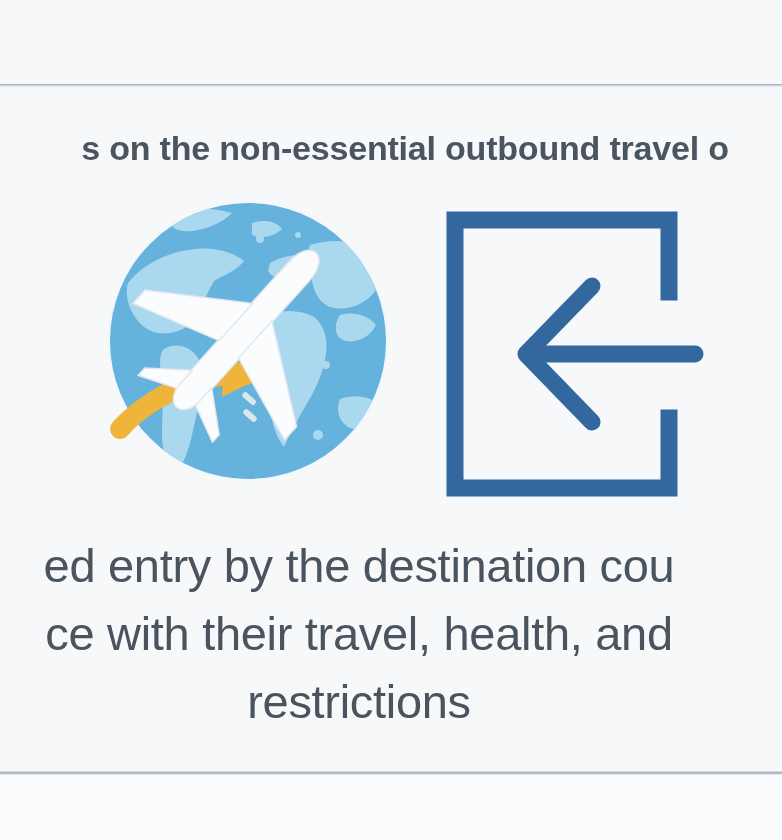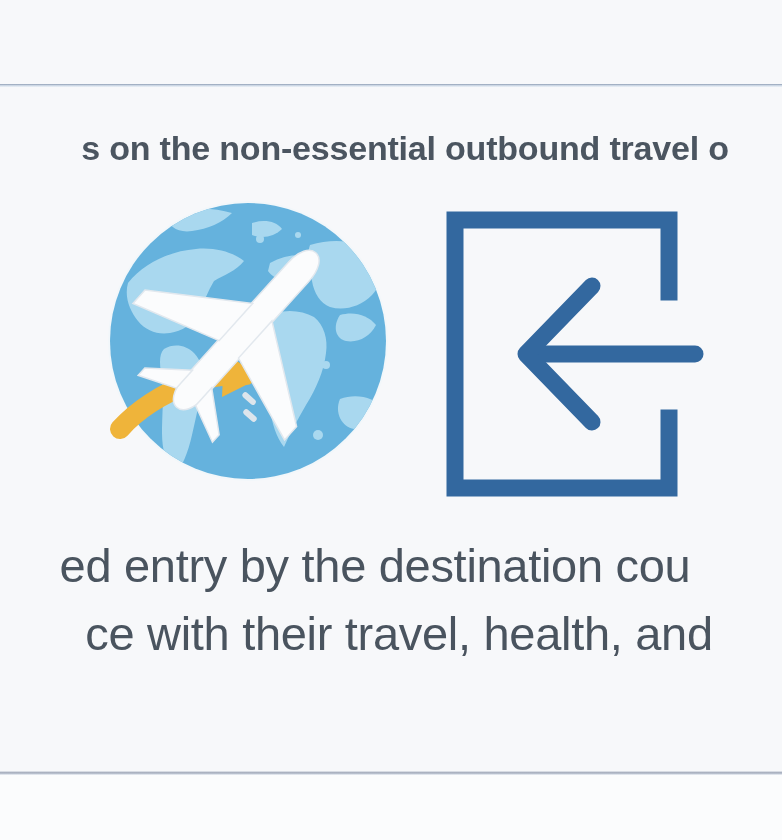--- a/index.html
+++ b/index.html
@@ -100,39 +100,39 @@
     left: 440px;
     top: 5px;
     width: 268px;
     height: 300px;
   }
   .enter-wrap svg { display: block; width: 268px; height: 300px; }
 
   
   .body-block {
     position: absolute;
-    left: 16px;
+    left: 0;
     top: 528px;
     width: 718px;
     height: 232px;
     overflow: hidden;
   }
   .body-line {
     position: absolute;
     left: 50%;
     transform: translateX(-50%);
     white-space: nowrap;
     font-size: 47px;
     font-weight: normal;
     color: #4a545f;
     line-height: 68px;
     letter-spacing: -0.3px;
   }
   .body-line.l1 { top: 4px; }
-  .body-line.l2 { top: 72px; margin-left: 24px; }
+  .body-line.l2 { top: 72px; }
   .body-line.l3 { top: 140px; }
 
   
   .bottom-divider {
     position: absolute;
     left: 0;
     top: 771px;
     width: 782px;
     height: 4px;
     background: linear-gradient(180deg, #eef1f6 0%, #a6adbd 40%, #b9c1cf 65%, #f4f7fb 100%);
@@ -244,18 +244,19 @@
 
         <polyline points="152,86 86,154 152,222" fill="none" stroke="#33689f" stroke-width="17" stroke-linecap="round" stroke-linejoin="round"></polyline>
       </svg>
     </div>
 
   </div>
 
   <div class="body-block">
     <div class="body-line l1">ed entry by the destination cou</div>
     <div class="body-line l2">ce with their travel, health, and</div>
+    <div class="body-line l3">restrictions</div>
   </div>
 
   <div class="bottom-divider"></div>
   <div class="bottom-area"></div>
 
 </div>
 
 </body></html>

